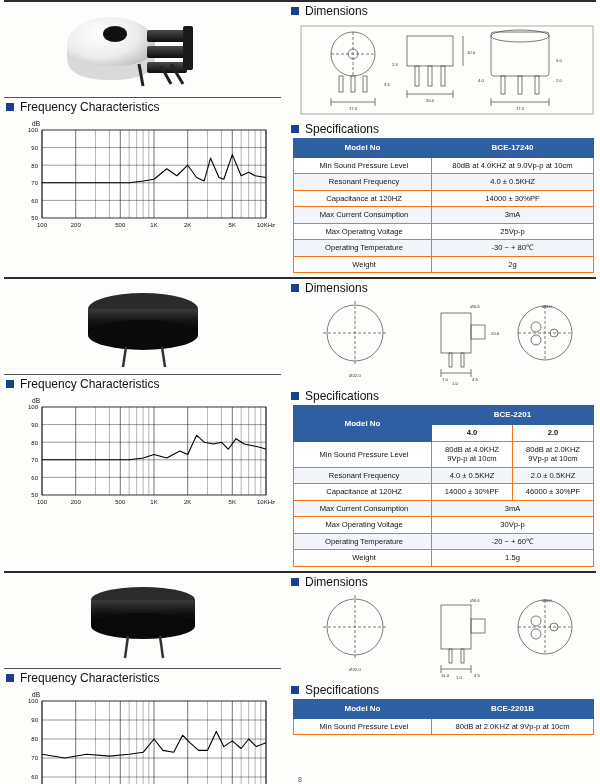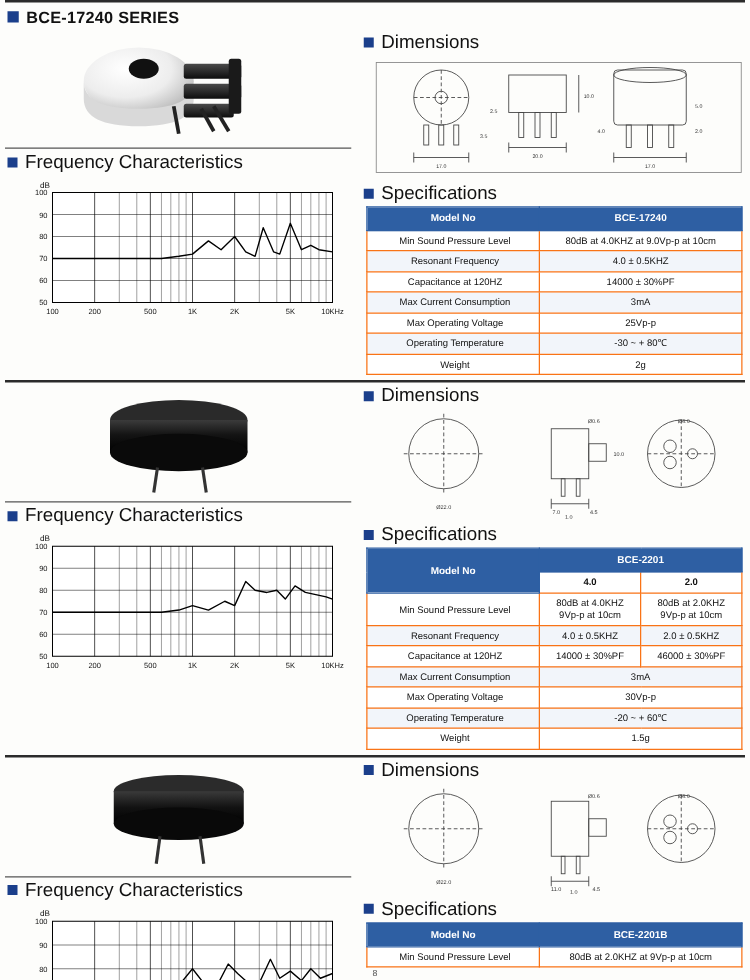--- a/index.html
+++ b/index.html
@@ -29,21 +29,21 @@
   .sec-title {
     font-size:13px; font-weight:bold; letter-spacing:.2px;
   }
 
   .cols { display:flex; width:600px; }
   .col-left { width:285px; position:relative; }
   .col-right { width:315px; position:relative; }
 
   .sub-head { display:flex; align-items:center; padding:2px 0 2px 6px; }
   .sub-head .bullet-sq { width:8px; height:8px; }
-  .sub-title { font-size:15px; }
+  .sub-title { font-size:12px; }
 
   
   .photo {
     height:95px; display:flex; align-items:center; justify-content:center;
     position:relative;
   }
 
   
   .chart-wrap { padding:0 4px 2px 6px; }
   svg.chartsvg { display:block; }
@@ -79,24 +79,20 @@
     font-size:7px; color:#555;
   }
 </style>
 </head>
 <body>
 
 <div class="page">
 
   <div class="section">
     <div class="sec-divider"></div>
-    <div class="sec-head">
-      <span class="bullet-sq"></span>
-      <span class="sec-title">BCE-17240 SERIES</span>
-    </div>
 
     <div class="cols">
 
       <div class="col-left">
         <div class="photo">
           <svg width="200" height="92" viewBox="0 0 200 92">
             <defs>
               <radialGradient id="wht1" cx="38%" cy="32%" r="70%">
                 <stop offset="0%" stop-color="#ffffff"></stop>
                 <stop offset="60%" stop-color="#ededed"></stop>

